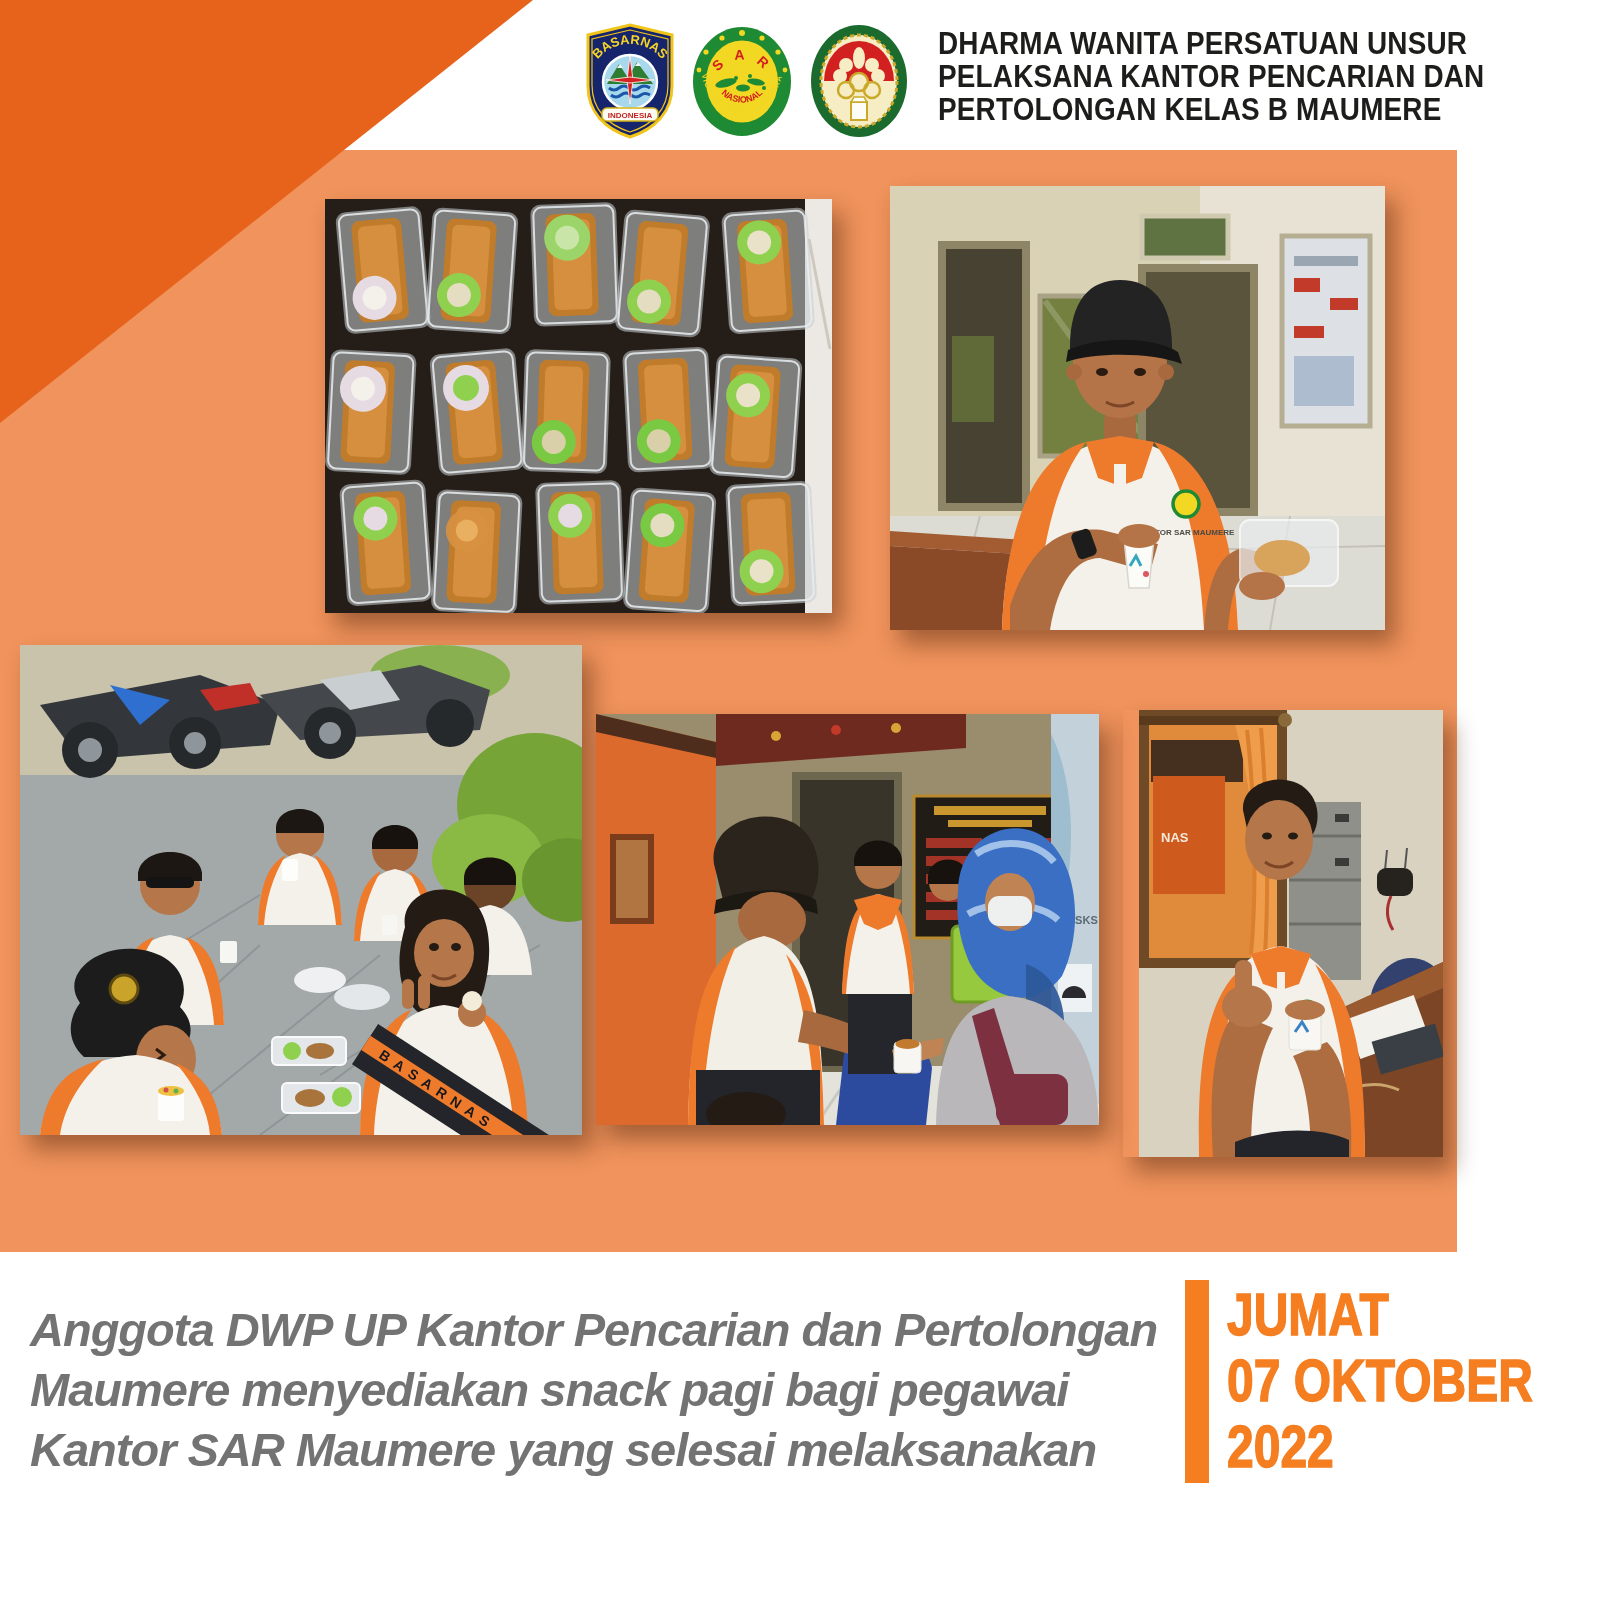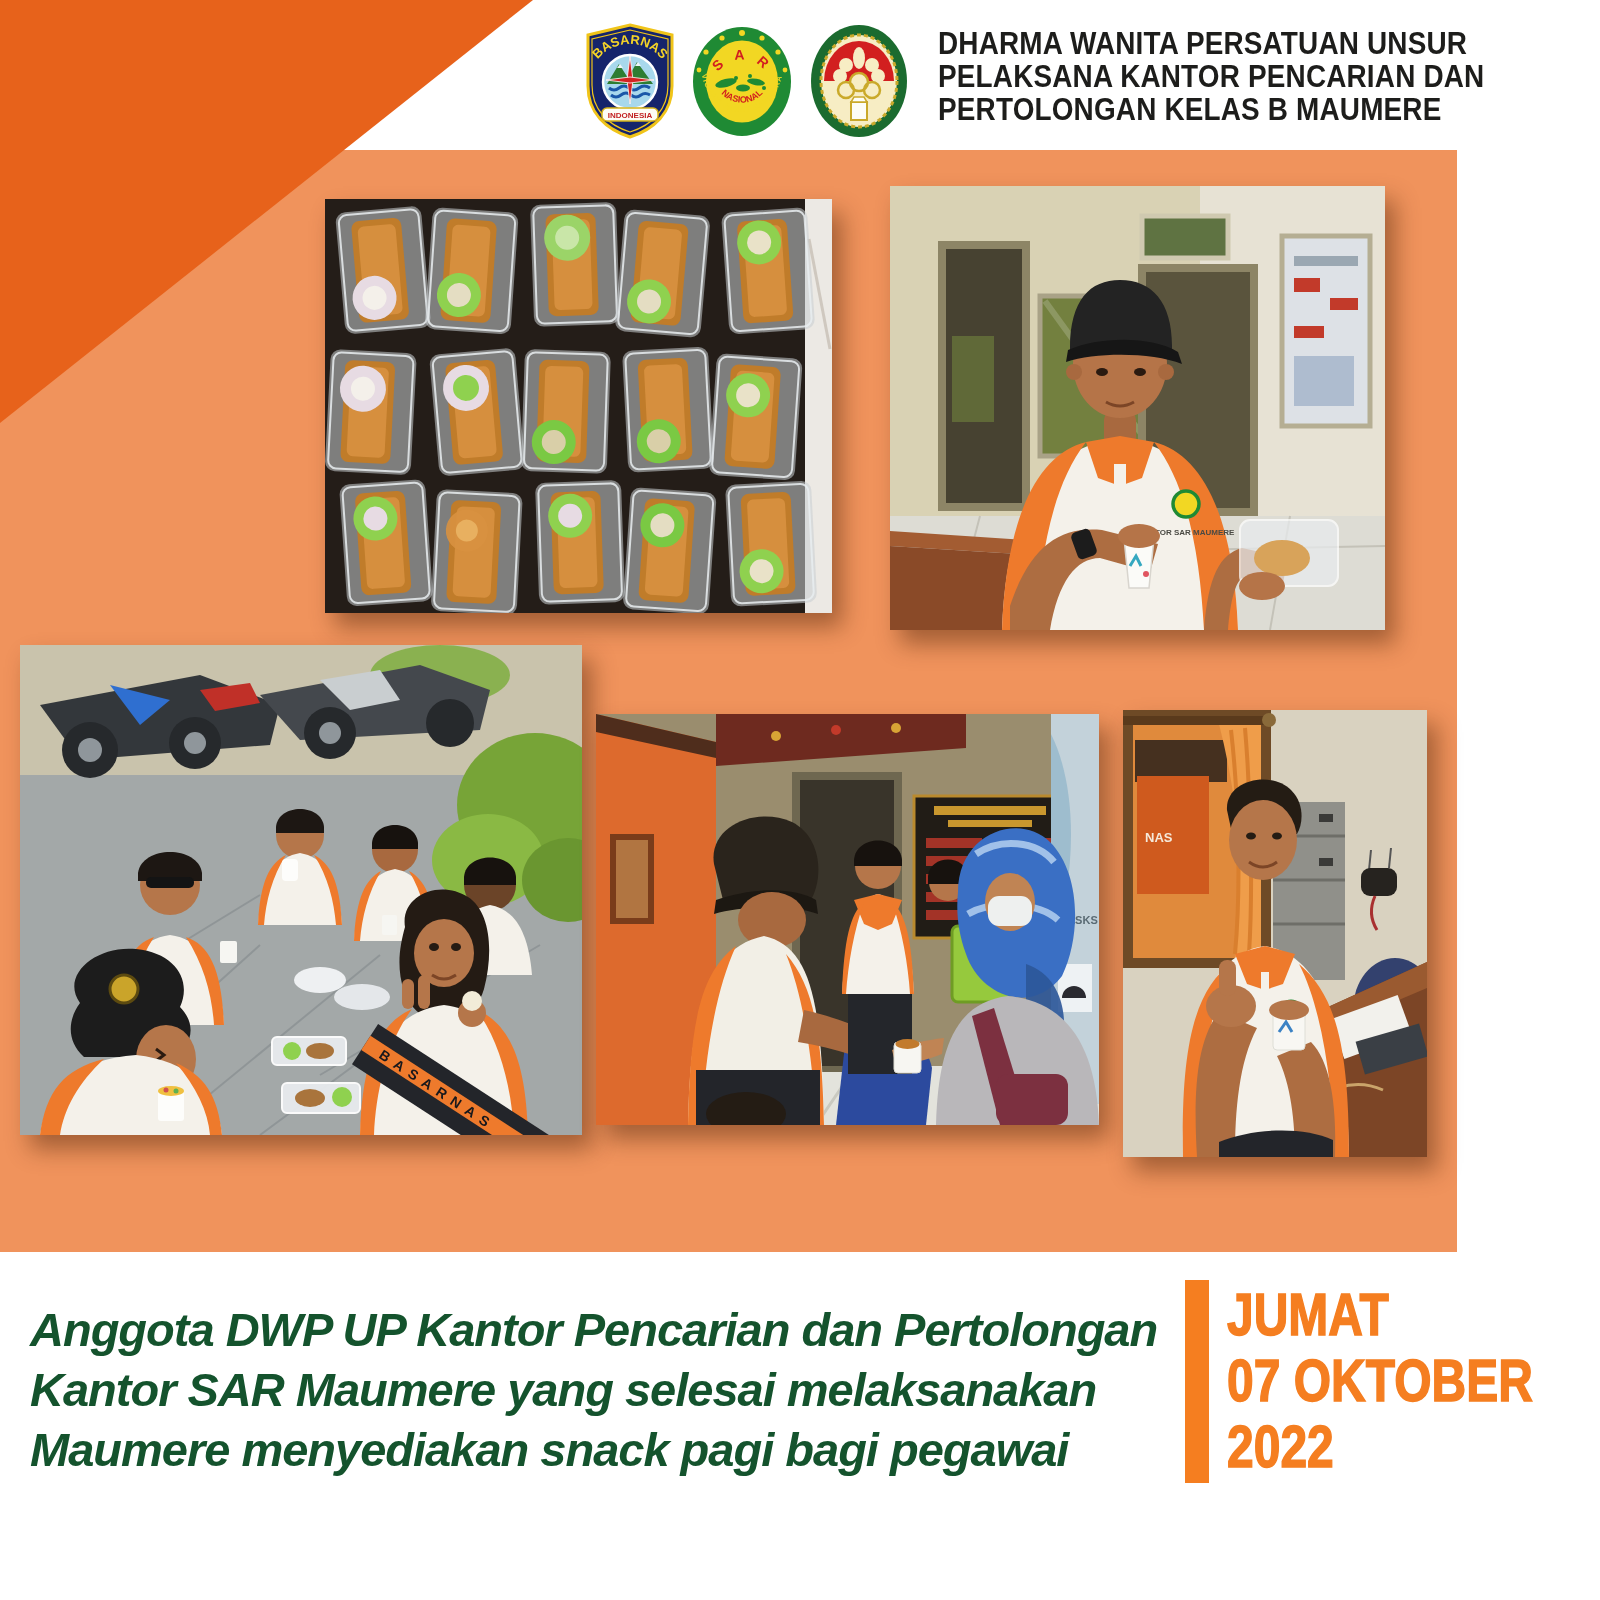--- a/index.html
+++ b/index.html
@@ -15,23 +15,23 @@
   .logo-dw{left:810px;top:24px;width:98px;height:114px;}
   .header-title{position:absolute;left:938px;top:27px;z-index:3;font-size:31px;line-height:33px;
         font-weight:bold;color:#1d1d1b;letter-spacing:.2px;white-space:nowrap;
         transform:scaleX(.9);transform-origin:left top;}
   .photo{position:absolute;z-index:4;box-shadow:10px 14px 22px rgba(70,32,6,.45);}
   .photo svg{display:block;width:100%;height:100%;}
   .photo-snacks{left:325px;top:199px;width:507px;height:414px;}
   .photo-man-cup{left:890px;top:186px;width:495px;height:444px;}
   .photo-group{left:20px;top:645px;width:562px;height:490px;}
   .photo-handout{left:596px;top:714px;width:503px;height:411px;}
-  .photo-thumbs-up{left:1123px;top:710px;width:304px;height:447px;}
+  .photo-thumbs-up{left:1123px;top:710px;width:304px;height:447px;padding-left:16px;}
   .caption{position:absolute;left:30px;top:1300px;z-index:3;font-size:47px;line-height:60px;
-        font-weight:bold;font-style:italic;color:#14532d;letter-spacing:-1px;white-space:nowrap;}
+        font-weight:bold;font-style:italic;color:#737373;letter-spacing:-1px;white-space:nowrap;}
   .date-bar{position:absolute;left:1185px;top:1280px;width:24px;height:203px;background:#F57E20;z-index:3;}
   .date-text{position:absolute;left:1227px;top:1282px;z-index:3;font-size:60px;line-height:66px;
         font-weight:bold;color:#F57E20;-webkit-text-stroke:1.5px #F57E20;white-space:nowrap;
         transform:scaleX(.8);transform-origin:left top;letter-spacing:0;}
 </style>
 </head>
 <body>
 
 <div class="page">
 
@@ -494,22 +494,22 @@
       <path d="M212 447 C214 390 206 350 188 332 L154 346 C168 374 172 412 172 447 Z" fill="#ad6d41"></path>
       <rect x="150" y="300" width="32" height="40" rx="4" fill="#f8f7f3" stroke="#deded6"></rect>
       <path d="M156 322 l7 -10 6 10" stroke="#3b82c4" stroke-width="3" fill="none"></path>
       <ellipse cx="166" cy="300" rx="20" ry="10" fill="#b5764a"></ellipse>
       <path d="M96 447 L210 447 L210 430 C180 416 130 418 96 432 Z" fill="#23252a"></path>
     </svg>
   </div>
 
   <div class="caption">
     <div>Anggota DWP UP Kantor Pencarian dan Pertolongan</div>
+    <div>Maumere menyediakan snack pagi bagi pegawai</div>
     <div>Kantor SAR Maumere yang selesai melaksanakan</div>
-    <div>Maumere menyediakan snack pagi bagi pegawai</div>
   </div>
 
   <div class="date-bar"></div>
   <div class="date-text">
     <div>JUMAT</div>
     <div>07 OKTOBER</div>
     <div>2022</div>
   </div>
 
 </div>

